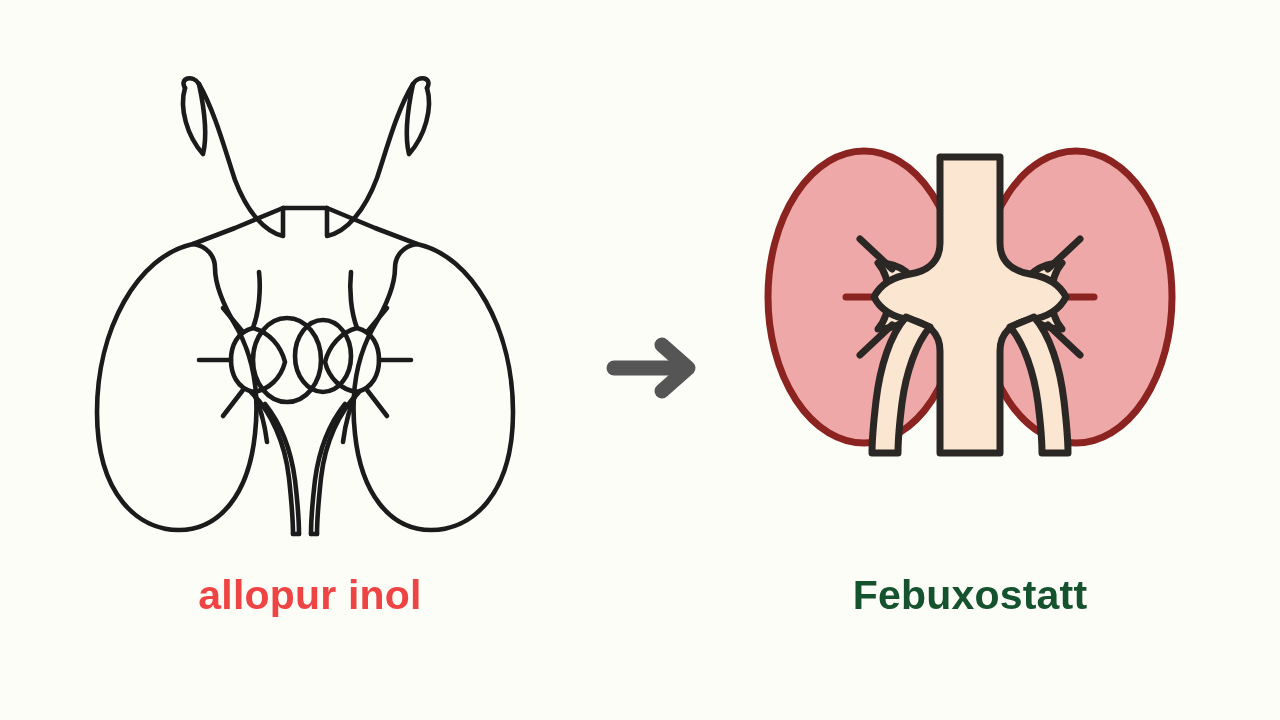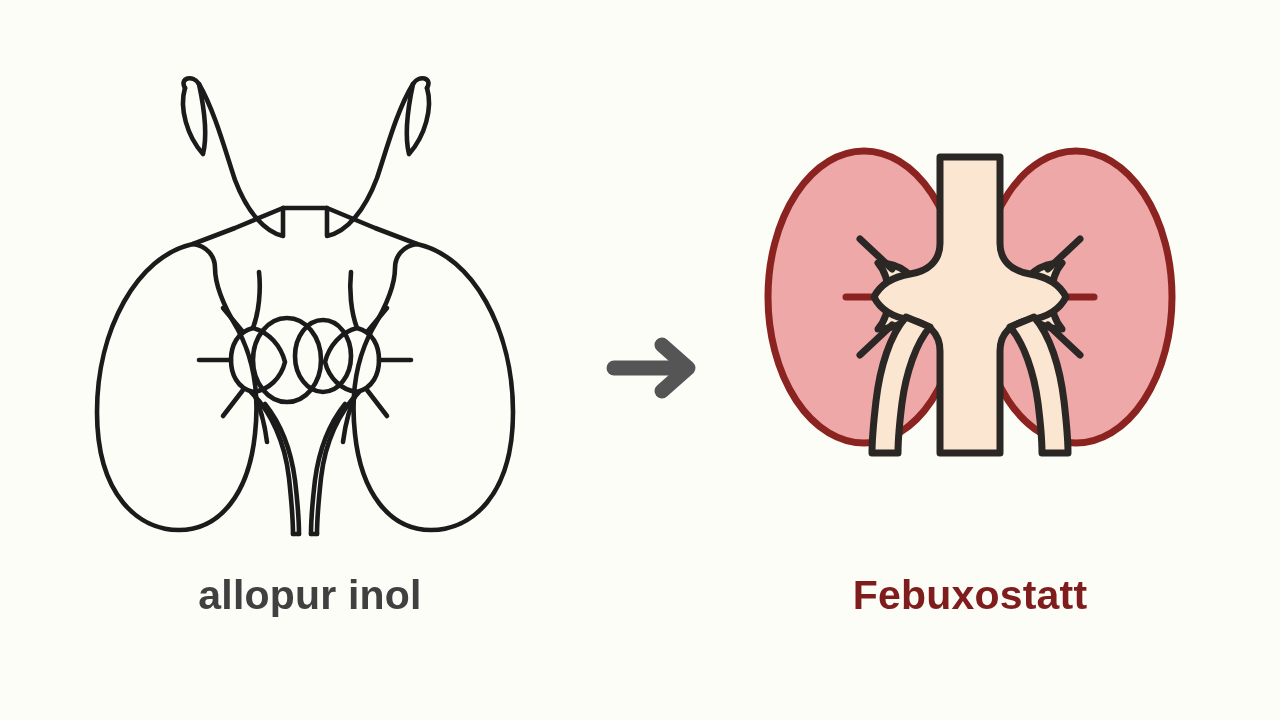--- a/index.html
+++ b/index.html
@@ -154,21 +154,21 @@
                    C 264,352 250,382 246,418
                    C 243,446 242,462 242,474"></path>
           <path d="M270,344
                    C 254,364 244,390 240,420
                    C 237,446 236,462 236,474"></path>
           <path d="M242,474 L 236,474"></path>
         </g>
       </svg>
     </div>
 
-    <div class="caption" style="color: #404040;">allopur inol</div>
+    <div class="caption" style="color: #ef4444;">allopur inol</div>
   </div>
 
   <div id="arrow-wrap">
     <svg width="110" height="72" viewBox="0 0 110 72">
       <g stroke="#555555" stroke-width="15" stroke-linecap="round" stroke-linejoin="round" fill="none">
         <line x1="14" y1="36" x2="78" y2="36"></line>
         <polyline points="62,13 88,36 62,59"></polyline>
       </g>
     </svg>
   </div>
@@ -227,16 +227,16 @@
 
         <g stroke="#2b2724" stroke-width="7" stroke-linecap="round" fill="none">
           <line x1="100" y1="104" x2="132" y2="134"></line>
           <line x1="100" y1="220" x2="132" y2="190"></line>
           <line x1="320" y1="104" x2="288" y2="134"></line>
           <line x1="320" y1="220" x2="288" y2="190"></line>
         </g>
       </svg>
     </div>
 
-    <div class="caption" style="color: #7f1d1d;">Febuxostatt</div>
+    <div class="caption" style="color: #14532d;">Febuxostatt</div>
   </div>
 
 </div>
 
 </body></html>

